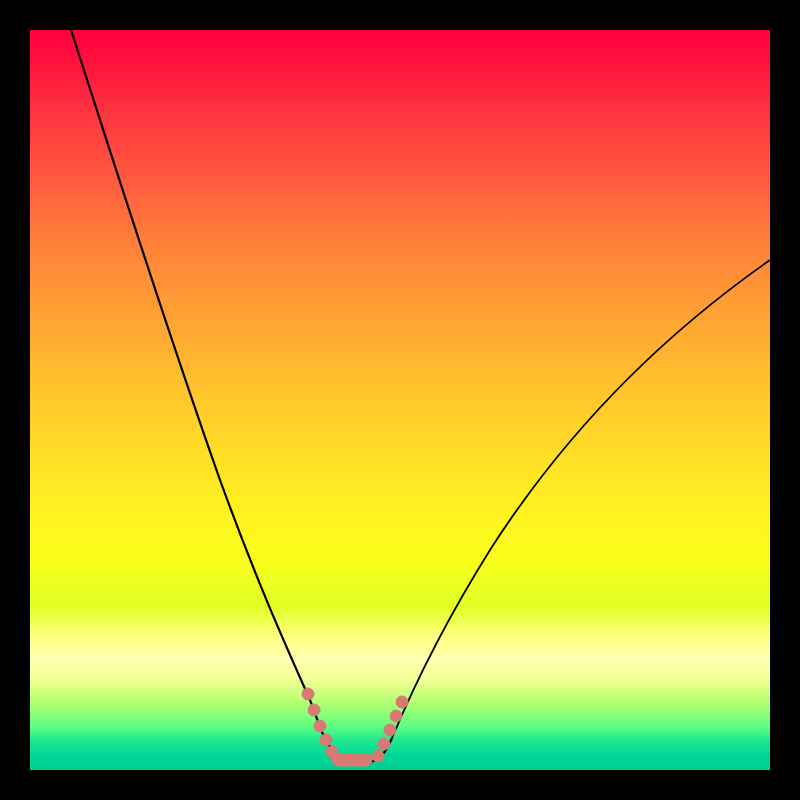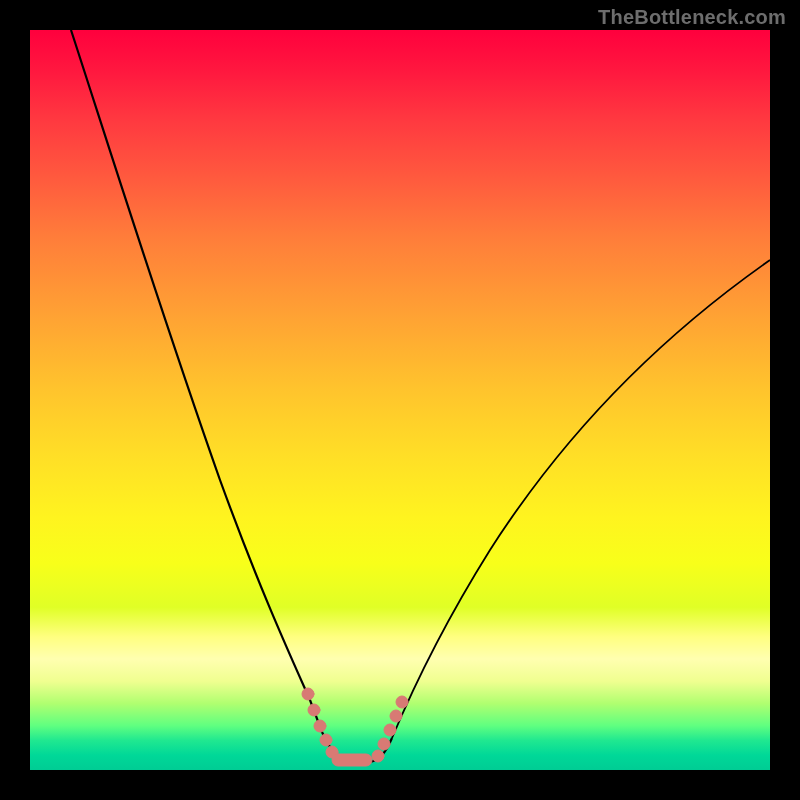--- a/index.html
+++ b/index.html
@@ -83,14 +83,13 @@
       <circle cx="302" cy="722" r="6"></circle>
       <rect x="302" y="724" width="40" height="12" rx="6"></rect>
       <circle cx="348" cy="726" r="6"></circle>
       <circle cx="354" cy="714" r="6"></circle>
       <circle cx="360" cy="700" r="6"></circle>
       <circle cx="366" cy="686" r="6"></circle>
       <circle cx="372" cy="672" r="6"></circle>
     </g>
   </svg>
 
-  <div class="watermark">TheBottleneck.com</div>
 </div>
 
 </body></html>

